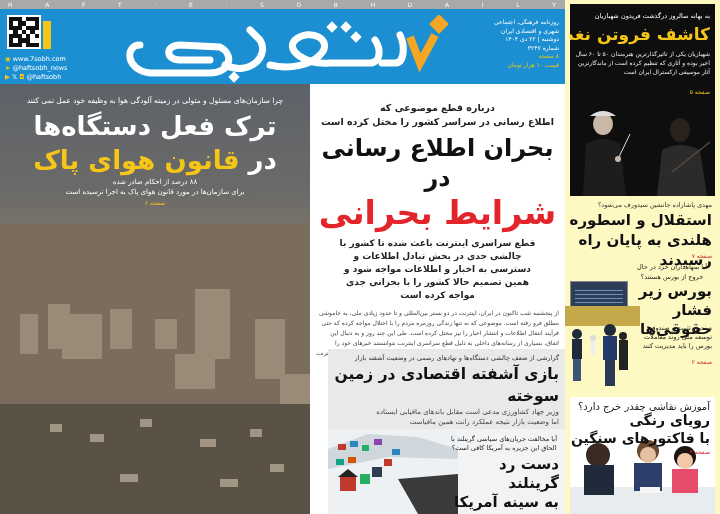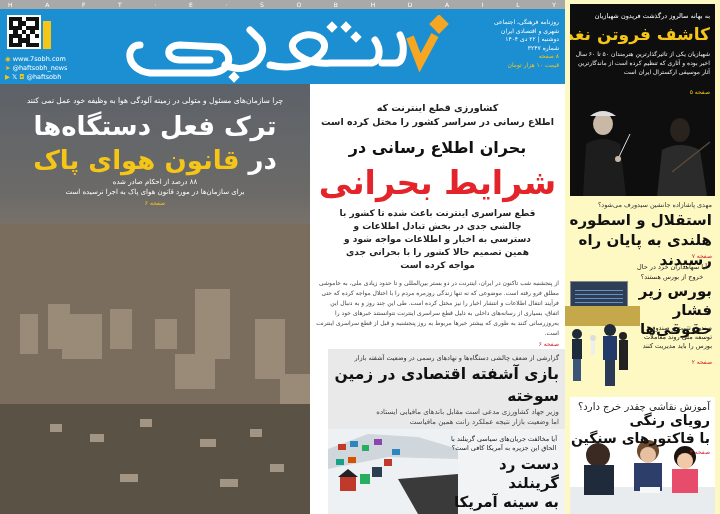--- a/index.html
+++ b/index.html
@@ -63,21 +63,21 @@
   .lc-text .kicker { color: #fff; font-size: 7.5px; }
   .lc-text h1 { color: #fff; font-size: 26px; font-weight: bold; line-height: 34px; margin-top: 4px; }
   .lc-text h1 .yel { color: #f5c518; }
   .lc-text .sub { color: #fff; font-size: 7px; line-height: 10px; margin-top: 0; }
   .lc-text .page { color: #f5c518; font-size: 6px; margin-top: 2px; }
 
   
   .centercol { position: absolute; left: 310px; top: 84px; width: 255px; height: 430px; background: #fff; }
   .center-top { position: absolute; left: 0; top: 0; width: 255px; text-align: center; direction: rtl; }
   .center-top .kicker { font-size: 9.5px; font-weight: bold; color: #222; line-height: 14px; margin-top: 17px; }
-  .center-top h1 { font-size: 16px; font-weight: bold; color: #111; line-height: 30px; margin-top: 4px; }
+  .center-top h1 { font-size: 24px; font-weight: bold; color: #111; line-height: 30px; margin-top: 4px; }
   .center-top .red { font-size: 33px; font-weight: bold; color: #e3242b; line-height: 40px; }
   .center-top .lead { font-size: 9px; font-weight: bold; color: #222; line-height: 13px; margin-top: 4px; padding: 0 22px; }
   .center-top .body { font-size: 6px; color: #444; line-height: 10px; text-align: right; padding: 0 6px; margin-top: 6px; }
   .center-top .page { font-size: 6px; color: #d2232a; text-align: right; padding: 0 6px; margin-top: 2px; }
 
   .center-mid { position: absolute; left: 18px; top: 265px; width: 237px; height: 80px; background: #e9e9ea; direction: rtl; text-align: right; padding: 5px 6px; }
   .center-mid .kicker { font-size: 6.5px; color: #333; }
   .center-mid h2 { font-size: 15.5px; font-weight: bold; color: #111; line-height: 22px; margin-top: 1px; }
   .center-mid .body { font-size: 7px; color: #444; line-height: 10px; }
   .center-mid .page { font-size: 6px; color: #d2232a; margin-top: 2px; }
@@ -234,21 +234,21 @@
       <div>۸۸ درصد از احکام صادر شده</div>
       <div>برای سازمان‌ها در مورد قانون هوای پاک به اجرا نرسیده است</div>
     </div>
     <div class="page">صفحه ۶</div>
   </div>
 </div>
 
 <div class="centercol">
   <div class="center-top">
     <div class="kicker">
-      <div>کشاورزی قطع اینترنت که</div>
+      <div>درباره قطع موضوعی که</div>
       <div>اطلاع رسانی در سراسر کشور را مختل کرده است</div>
     </div>
     <h1>بحران اطلاع رسانی در</h1>
     <div class="red">شرایط بحرانی</div>
     <div class="lead">قطع سراسری اینترنت باعث شده تا کشور با چالشی جدی در بخش تبادل اطلاعات و دسترسی به اخبار و اطلاعات مواجه شود و همین تصمیم حالا کشور را با بحرانی جدی مواجه کرده است</div>
     <div class="body">از پنجشنبه شب تاکنون در ایران، اینترنت در دو بستر بین‌المللی و تا حدود زیادی ملی، به خاموشی مطلق فرو رفته است. موضوعی که نه تنها زندگی روزمره مردم را با اختلال مواجه کرده که حتی فرآیند انتقال اطلاعات و انتشار اخبار را نیز مختل کرده است. طی این چند روز و به دنبال این اتفاق، بسیاری از رسانه‌های داخلی به دلیل قطع سراسری اینترنت نتوانستند خبرهای خود را به‌روزرسانی کنند به طوری که بیشتر خبرها مربوط به روز پنجشنبه و قبل از قطع سراسری اینترنت است.</div>
     <div class="page">صفحه ۶</div>
   </div>
 
   <div class="center-mid">

